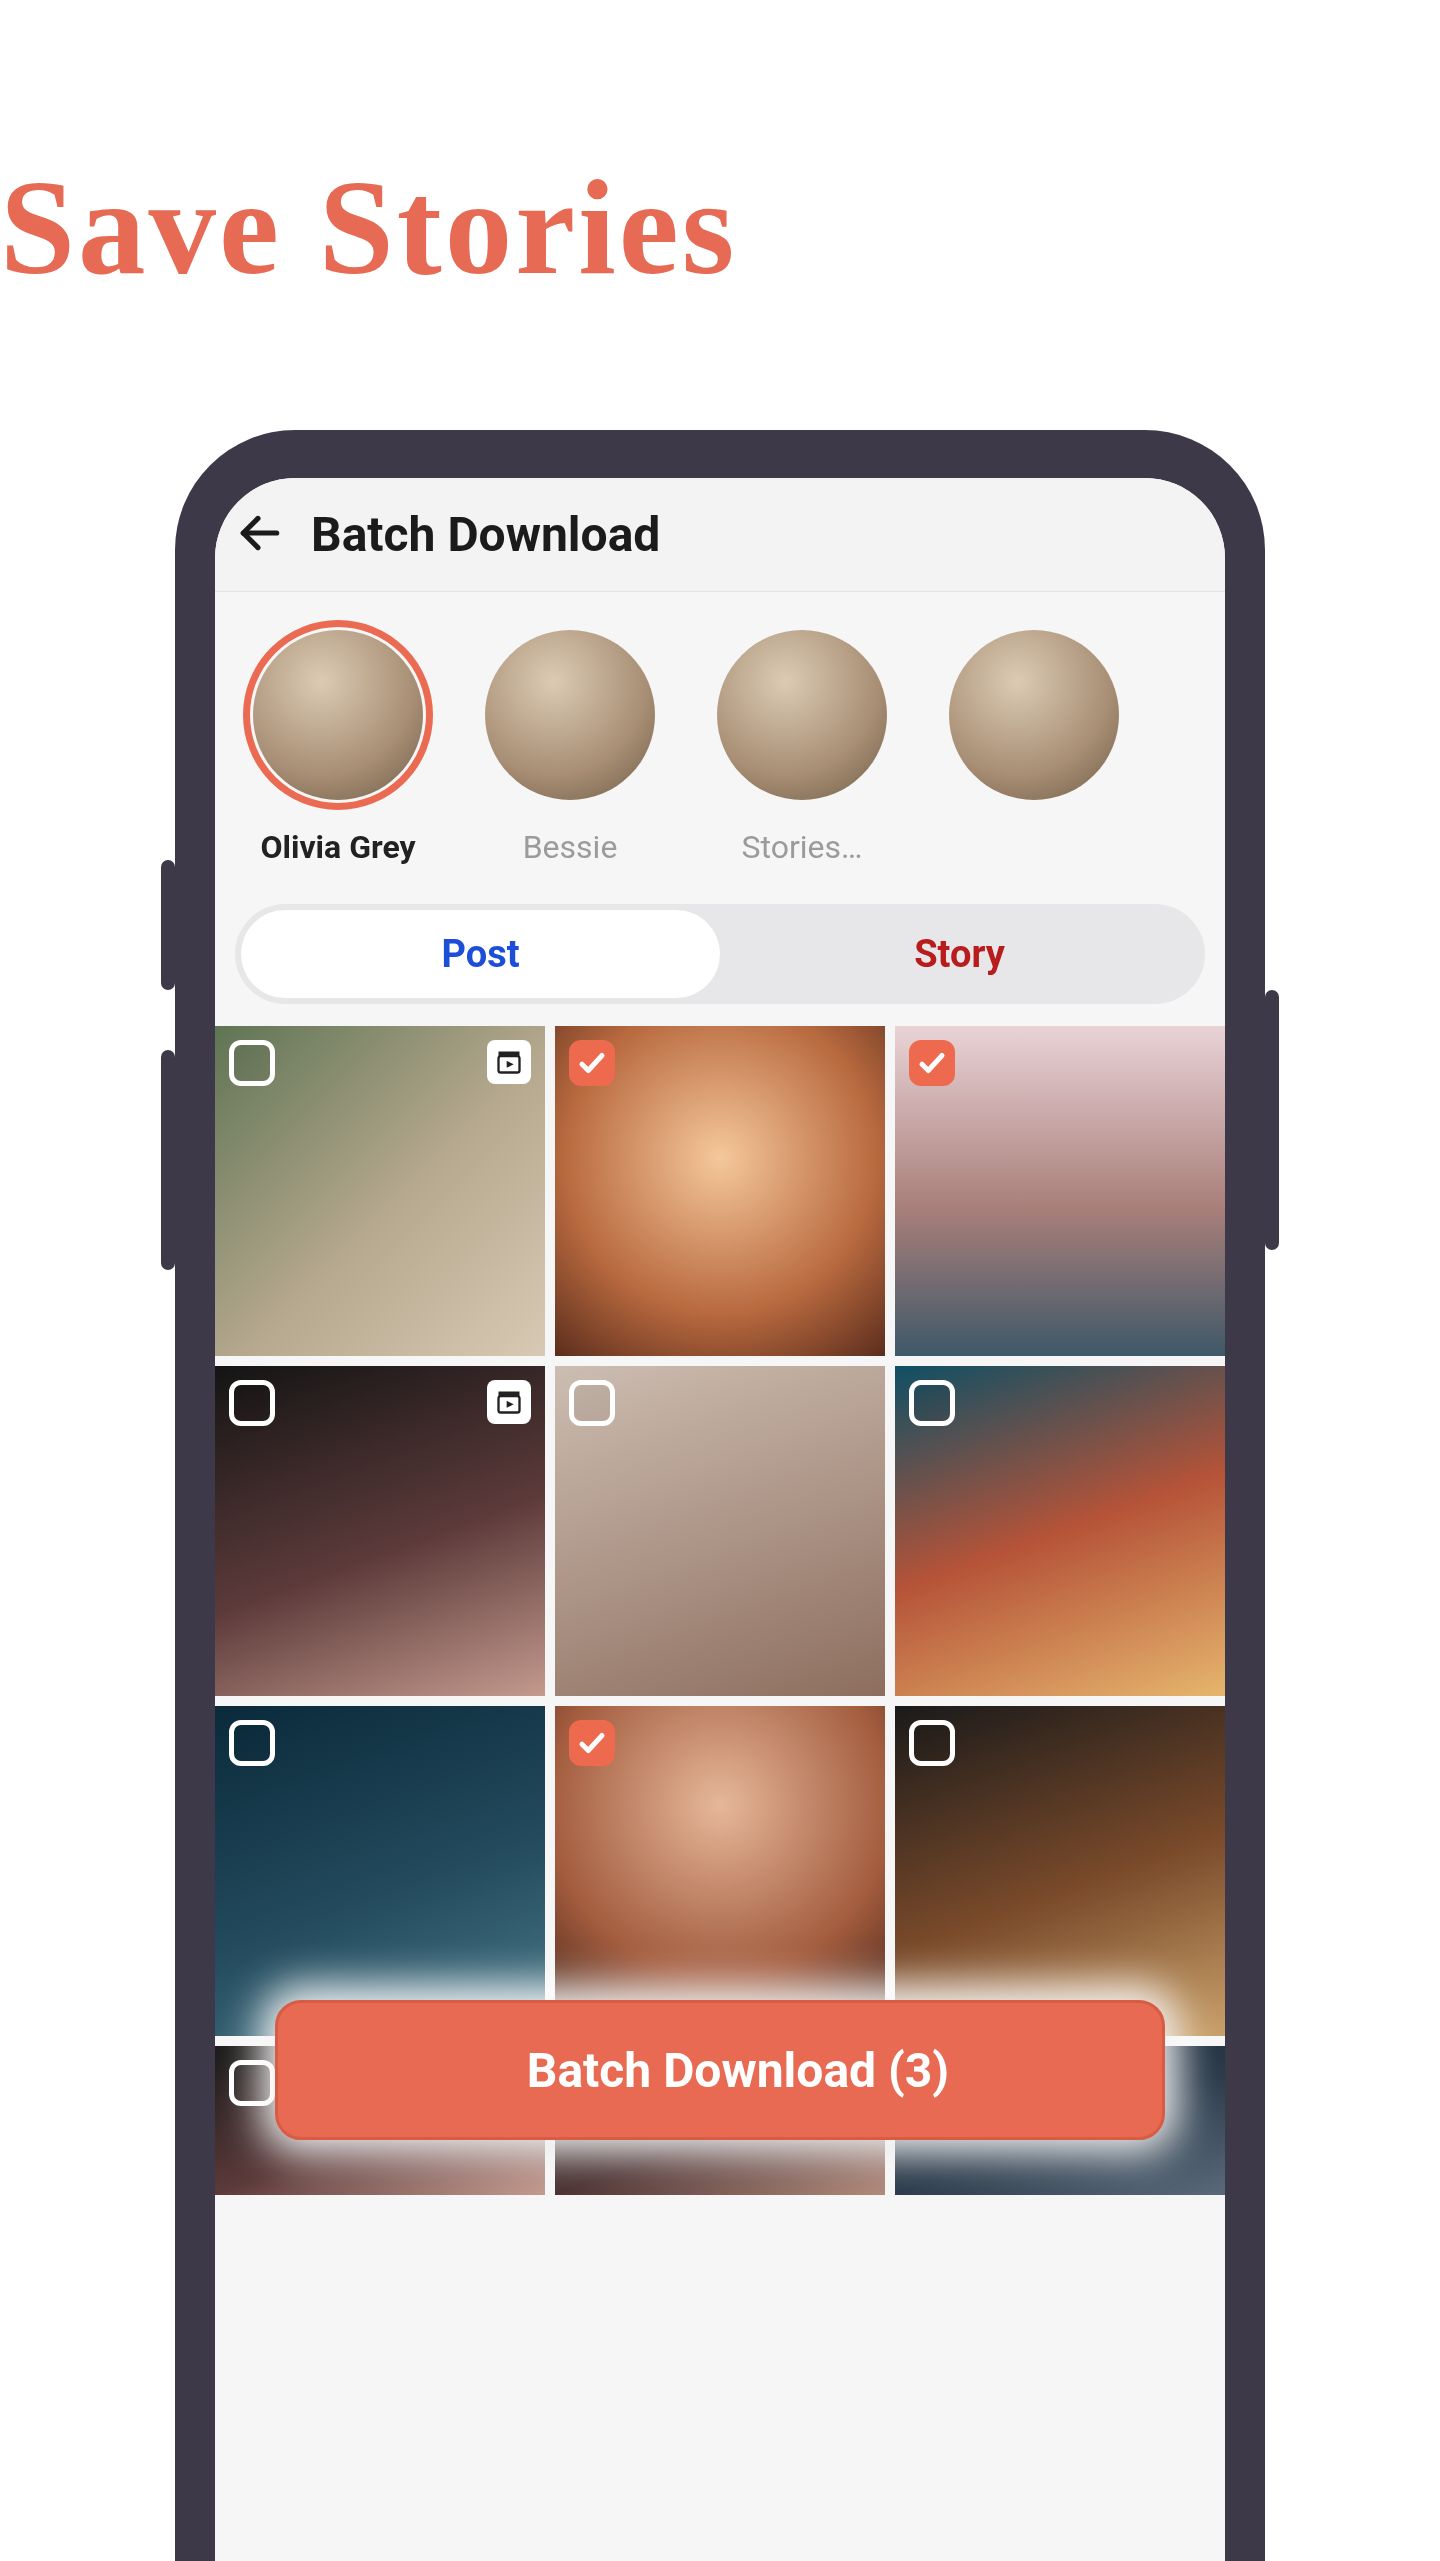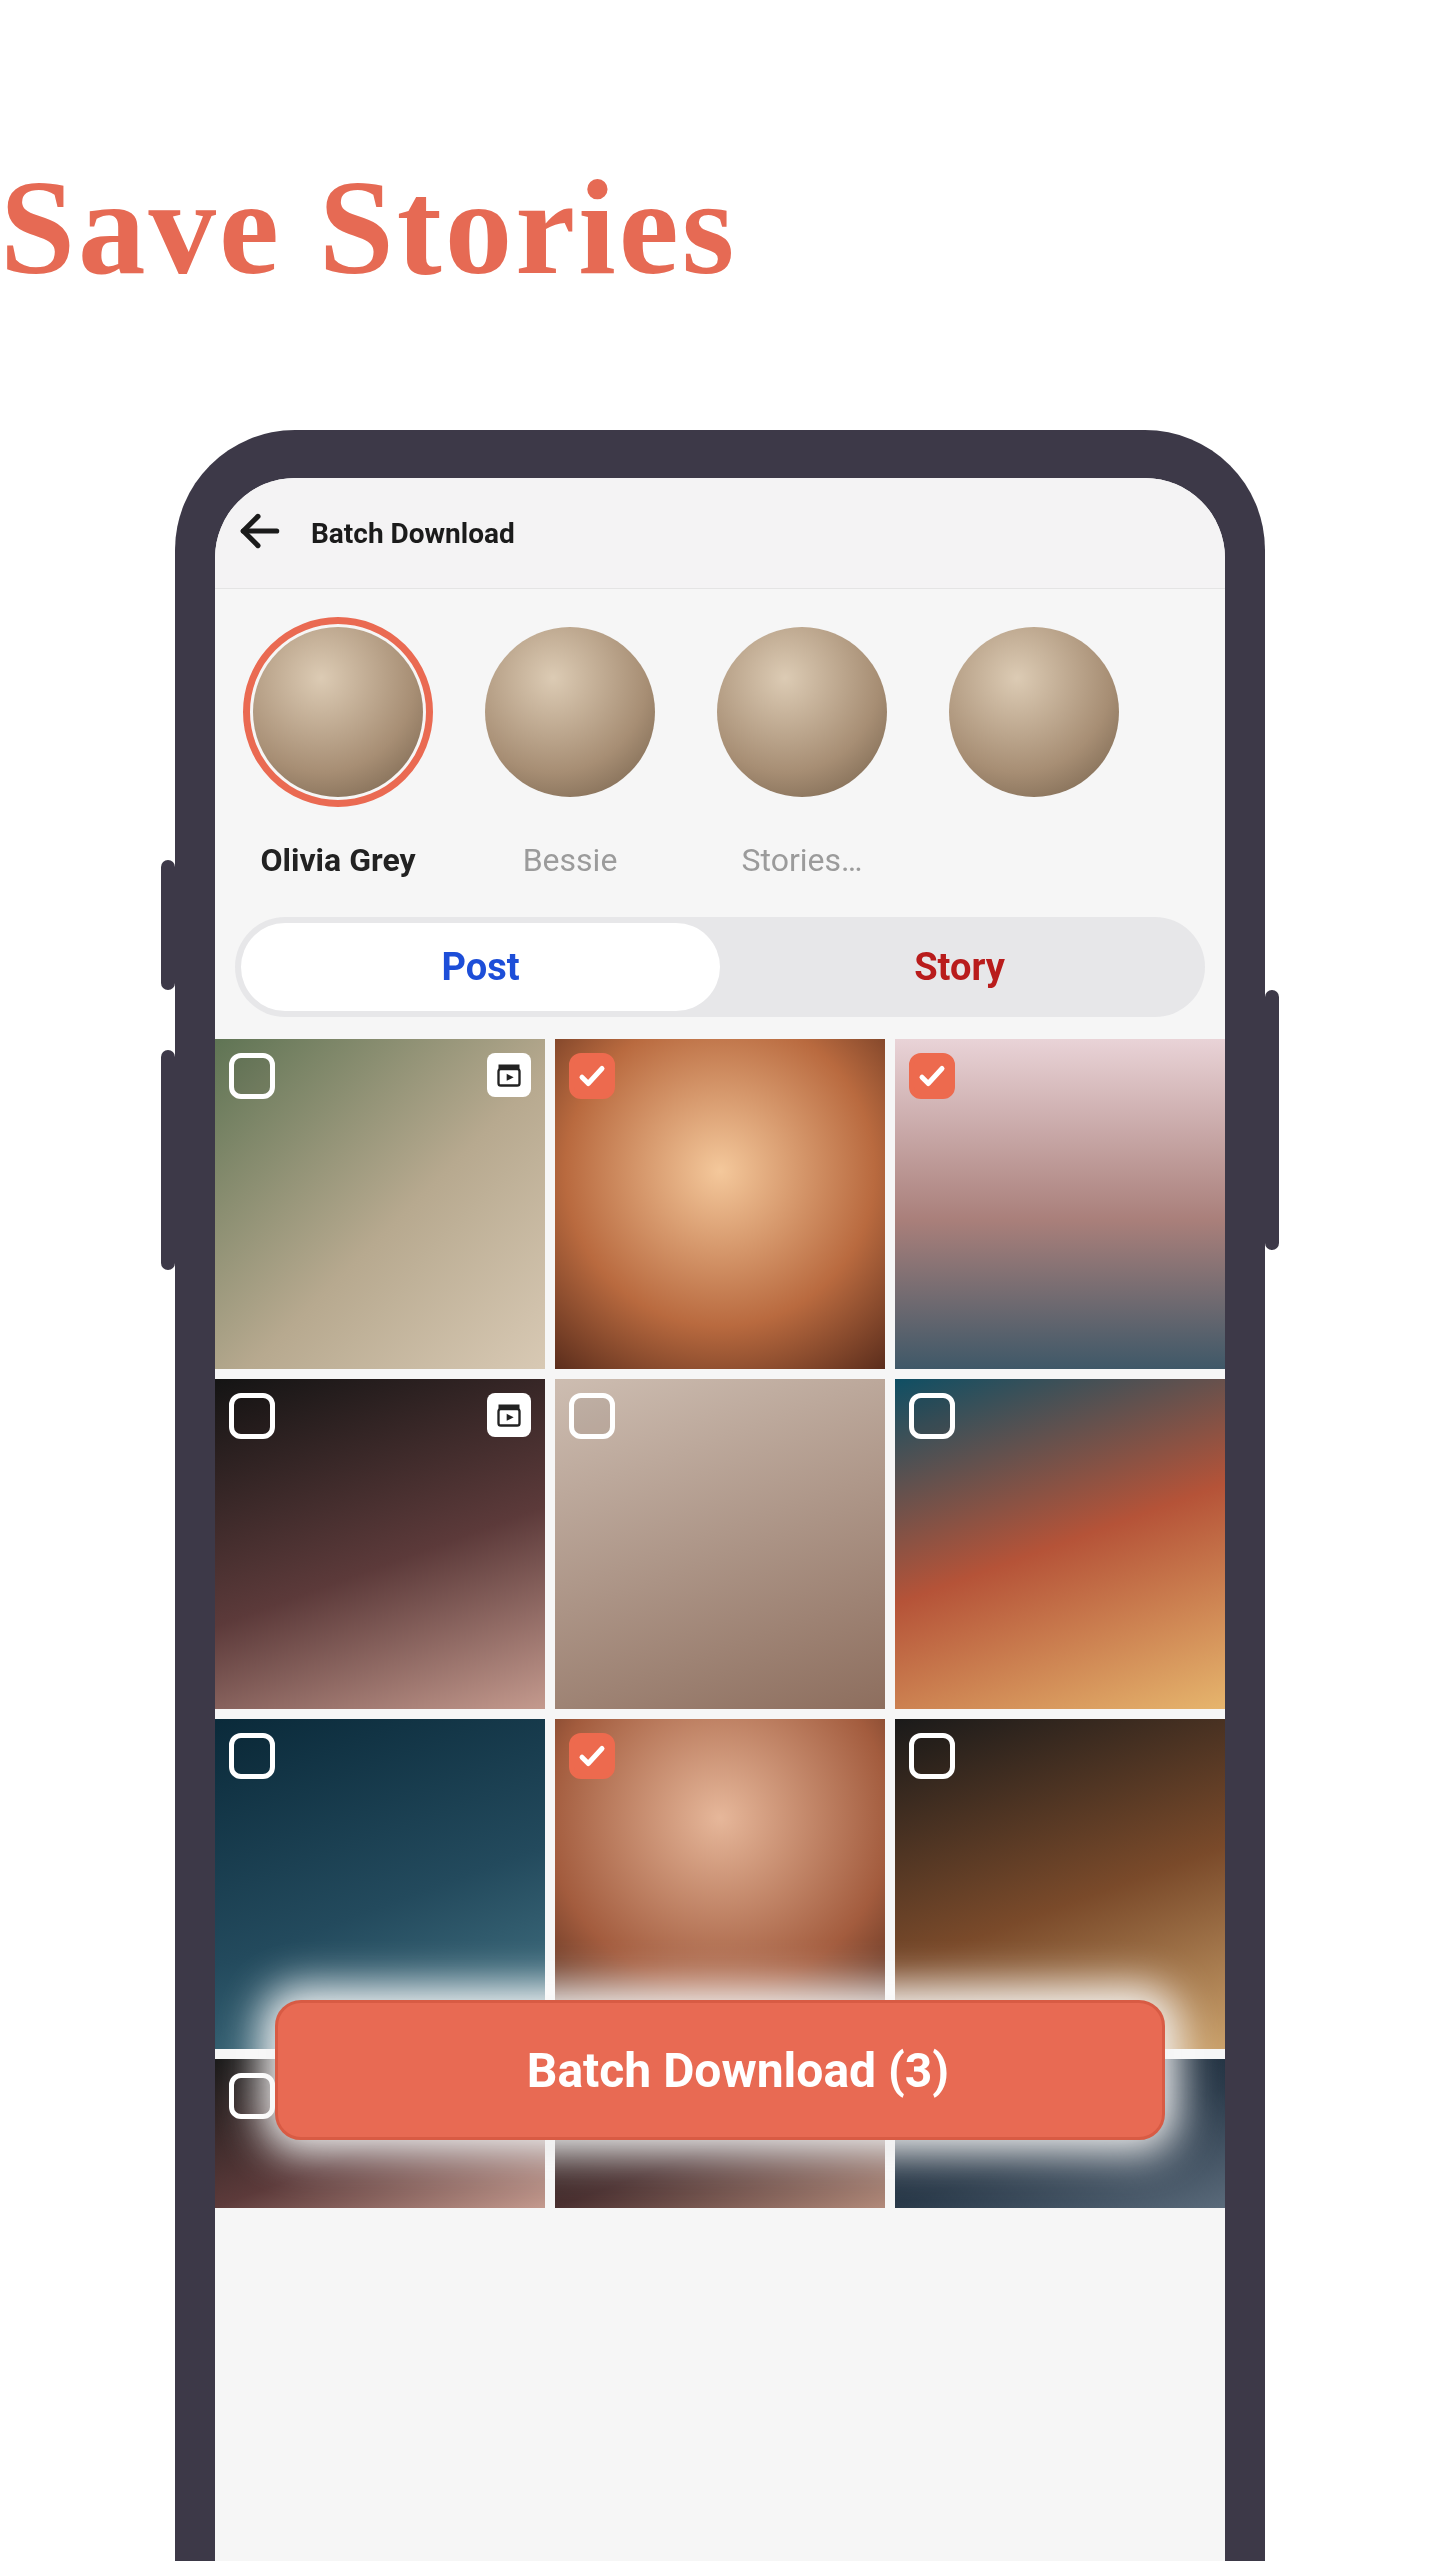--- a/index.html
+++ b/index.html
@@ -54,38 +54,38 @@
   .app-header {
     display: flex;
     align-items: center;
     padding: 28px 20px 28px 20px;
     gap: 26px;
     background: #f4f3f4;
     border-bottom: 1px solid #e4e4e4;
   }
   .back-arrow svg { width: 50px; height: 50px; }
   .header-title {
-    font-size: 28px;
+    font-size: 48px;
     font-weight: 700;
     color: #1b1b1b;
   }
   
   .stories-row {
     display: flex;
     gap: 42px;
     padding: 28px 28px 10px 28px;
     overflow: hidden;
   }
   .story-item {
     flex: 0 0 auto;
     width: 190px;
     display: flex;
     flex-direction: column;
     align-items: center;
-    gap: 34px;
+    gap: 18px;
   }
   .avatar-wrap {
     width: 190px;
     height: 190px;
     border-radius: 50%;
     display: flex;
     align-items: center;
     justify-content: center;
     position: relative;
   }

